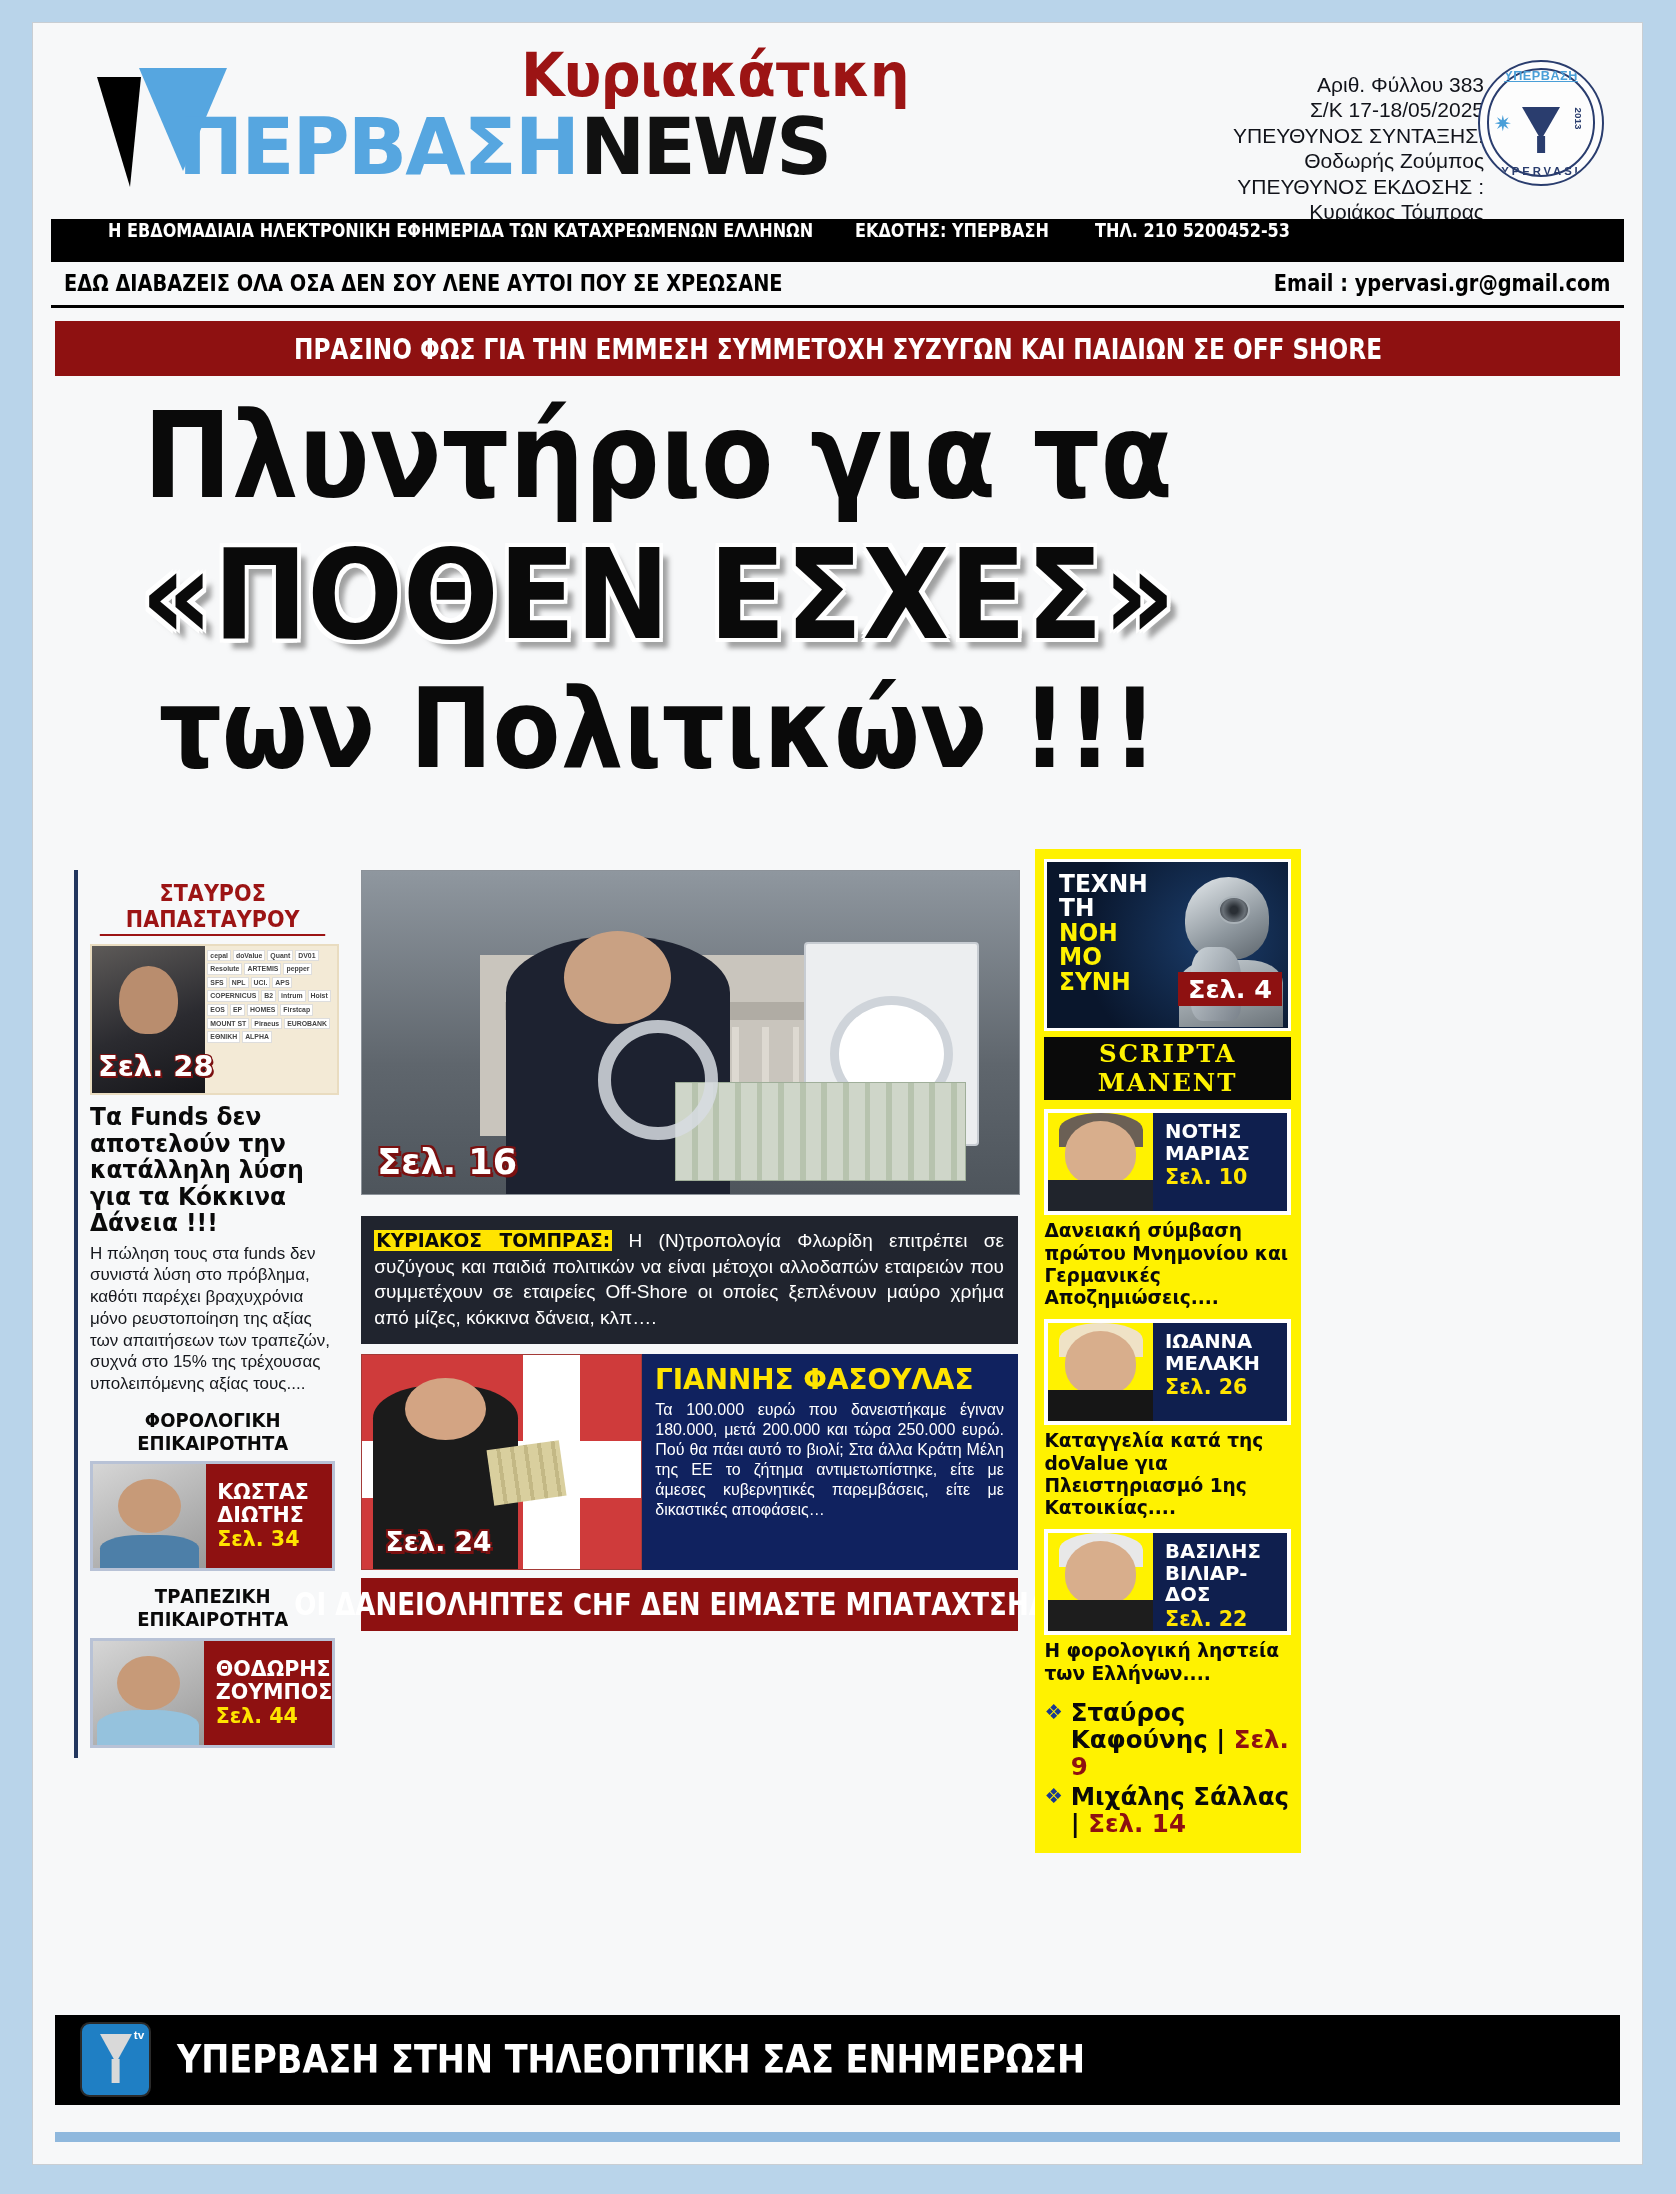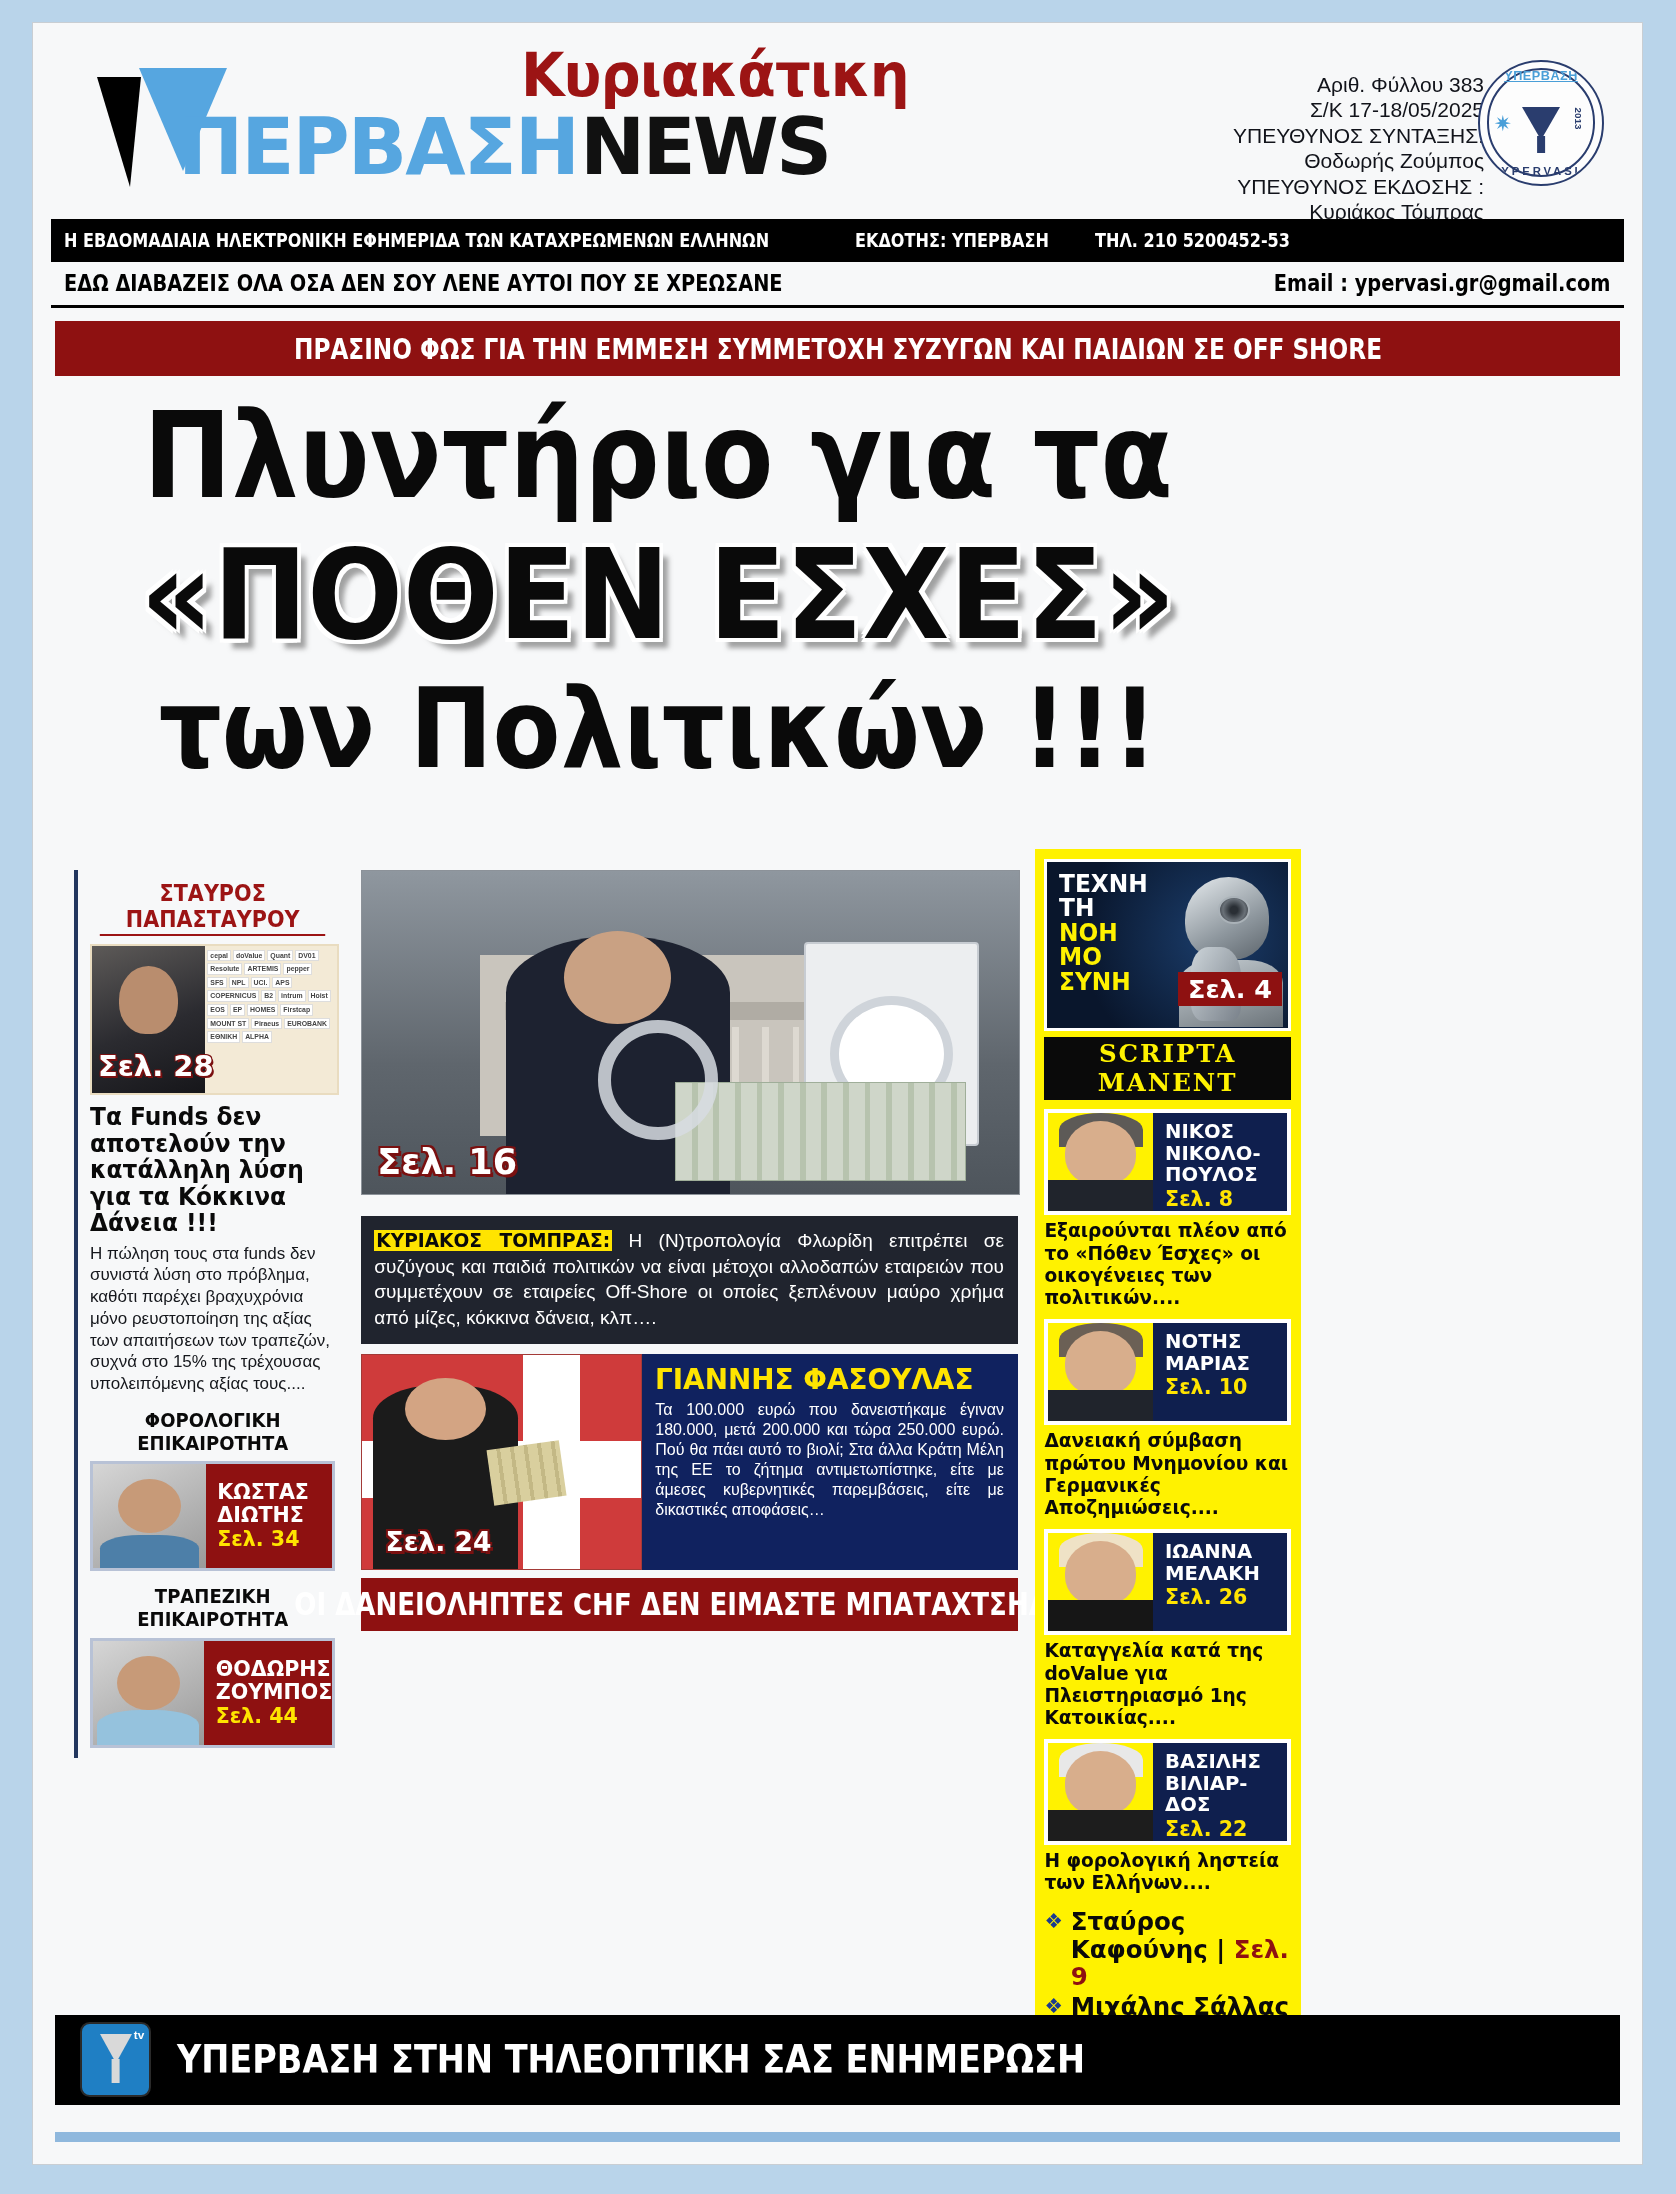--- a/index.html
+++ b/index.html
@@ -85,21 +85,21 @@
     border-right:19.6px solid transparent;border-top:33px solid #2a3d6e;
   }
   .seal .bigY-stem{
     position:absolute;left:50%;top:74px;transform:translateX(-50%);
     width:7.8px;height:17.6px;background:#2a3d6e;
   }
 
   
   .strip-black{
     position:relative;margin:0 17.6px;height:43px;background:#000;
-    display:flex;align-items:center;
+    display:flex;padding-left:44px;
   }
   .strip-black .t1{
     color:#fff;font-family:"DejaVu Sans", sans-serif;font-weight:bold;
     font-size:19.6px;transform:scaleX(0.82);transform-origin:left center;
     margin-left:13.7px;white-space:nowrap;
   }
   .strip-black .t2{
     position:absolute;left:804px;color:#fff;font-family:"DejaVu Sans", sans-serif;
     font-weight:bold;font-size:19.6px;transform:scaleX(0.82);transform-origin:left center;
     white-space:nowrap;
@@ -650,36 +650,20 @@
           <span class="w">ΤΗ</span>
           <span class="y">ΝΟΗ</span>
           <span class="y">ΜΟ</span>
           <span class="y">ΣΥΝΗ</span>
         </div>
         <div class="ai-sel">Σελ. 4</div>
       </div>
 
       <div class="scripta">SCRIPTA  MANENT</div>
 
-      <div class="auth-card">
-        <div class="auth-strip">
-          <div class="ph">
-            <div class="hair" style="background:#5d5a57"></div>
-              <div class="face"></div>
-              <div class="suit"></div>
-          </div>
-          <div class="nm">
-            <div>ΝΙΚΟΣ</div>
-            <div>ΝΙΚΟΛΟ-</div>
-            <div>ΠΟΥΛΟΣ</div>
-            <div class="pg">Σελ. 8</div>
-          </div>
-        </div>
-        <div class="auth-desc">Εξαιρούνται πλέον από το «Πόθεν Έσχες» οι οικογένειες των πολιτικών....</div>
-      </div>
 
       <div class="auth-card">
         <div class="auth-strip">
           <div class="ph">
             <div class="hair" style="background:#6b6055"></div>
               <div class="face"></div>
               <div class="suit"></div>
           </div>
           <div class="nm">
             <div>ΝΟΤΗΣ</div>

